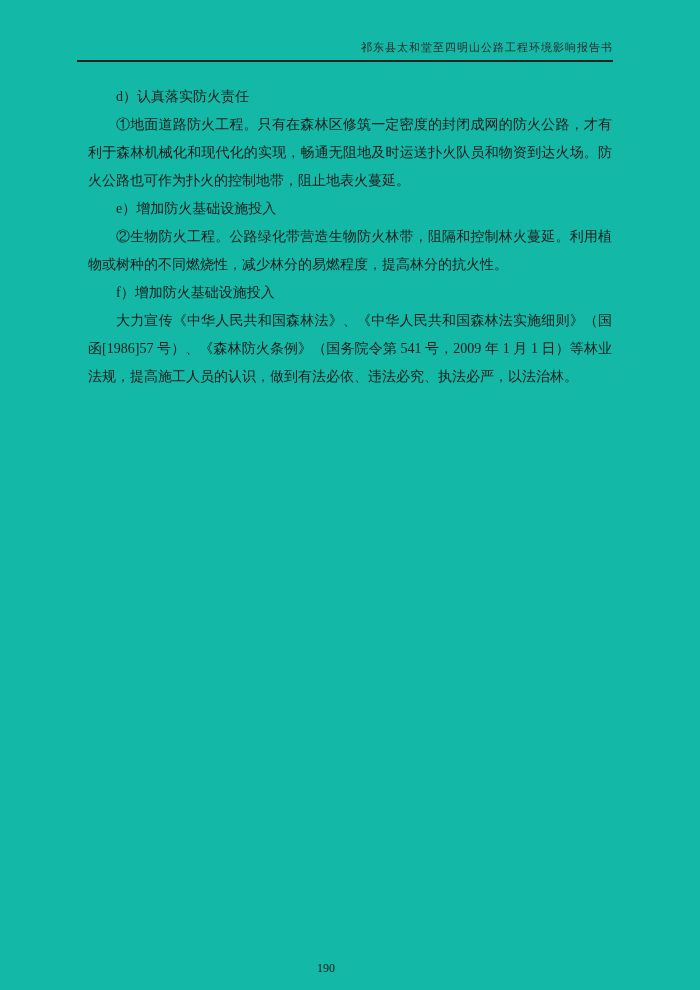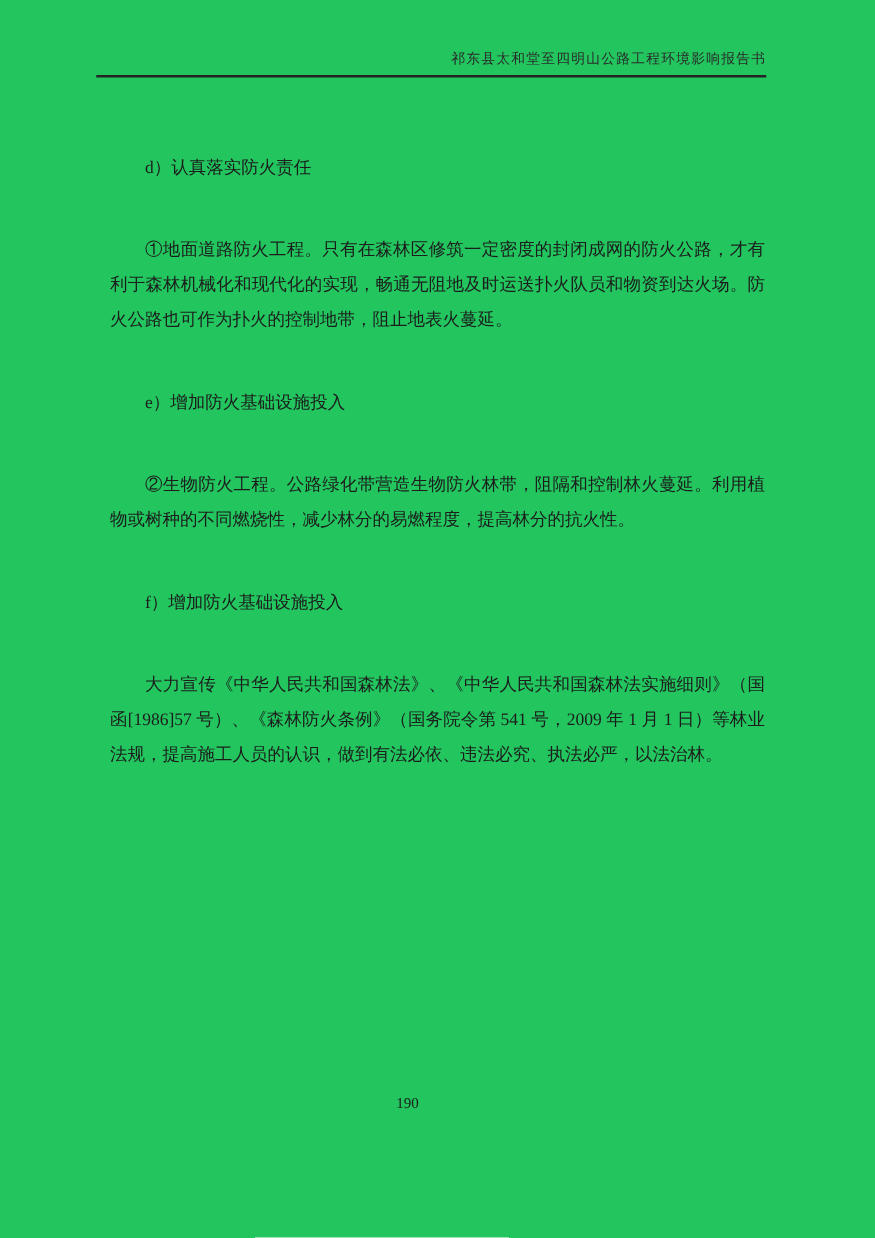--- a/index.html
+++ b/index.html
@@ -5,21 +5,21 @@
 <style>
   html, body {
     margin: 0;
     padding: 0;
     background: #ffffff;
   }
   .page {
     position: relative;
     width: 700px;
     height: 990px;
-    background: #22c55e;
+    background: #14b8a6;
     overflow: hidden;
     font-family: "Liberation Serif", "DejaVu Serif", serif;
     color: #1c1c1c;
   }
   .page-header {
     position: absolute;
     top: 40px;
     left: 77px;
     width: 536px;
     text-align: right;
@@ -41,25 +41,24 @@
     text-justify: inter-ideograph;
     color: #1c1c1c;
   }
   .content p.para {
     margin: 0;
     padding: 0;
     text-indent: 0;
   }
   .content p.para.indent {
     text-indent: 2em;
-    margin-top: 38px;
   }
   .page-footer {
     position: absolute;
-    top: 874px;
+    top: 960px;
     left: 0;
     width: 652px;
     text-align: center;
     font-size: 12px;
     line-height: 16px;
     color: #1c1c1c;
   }
 </style>
 </head>
 <body>

